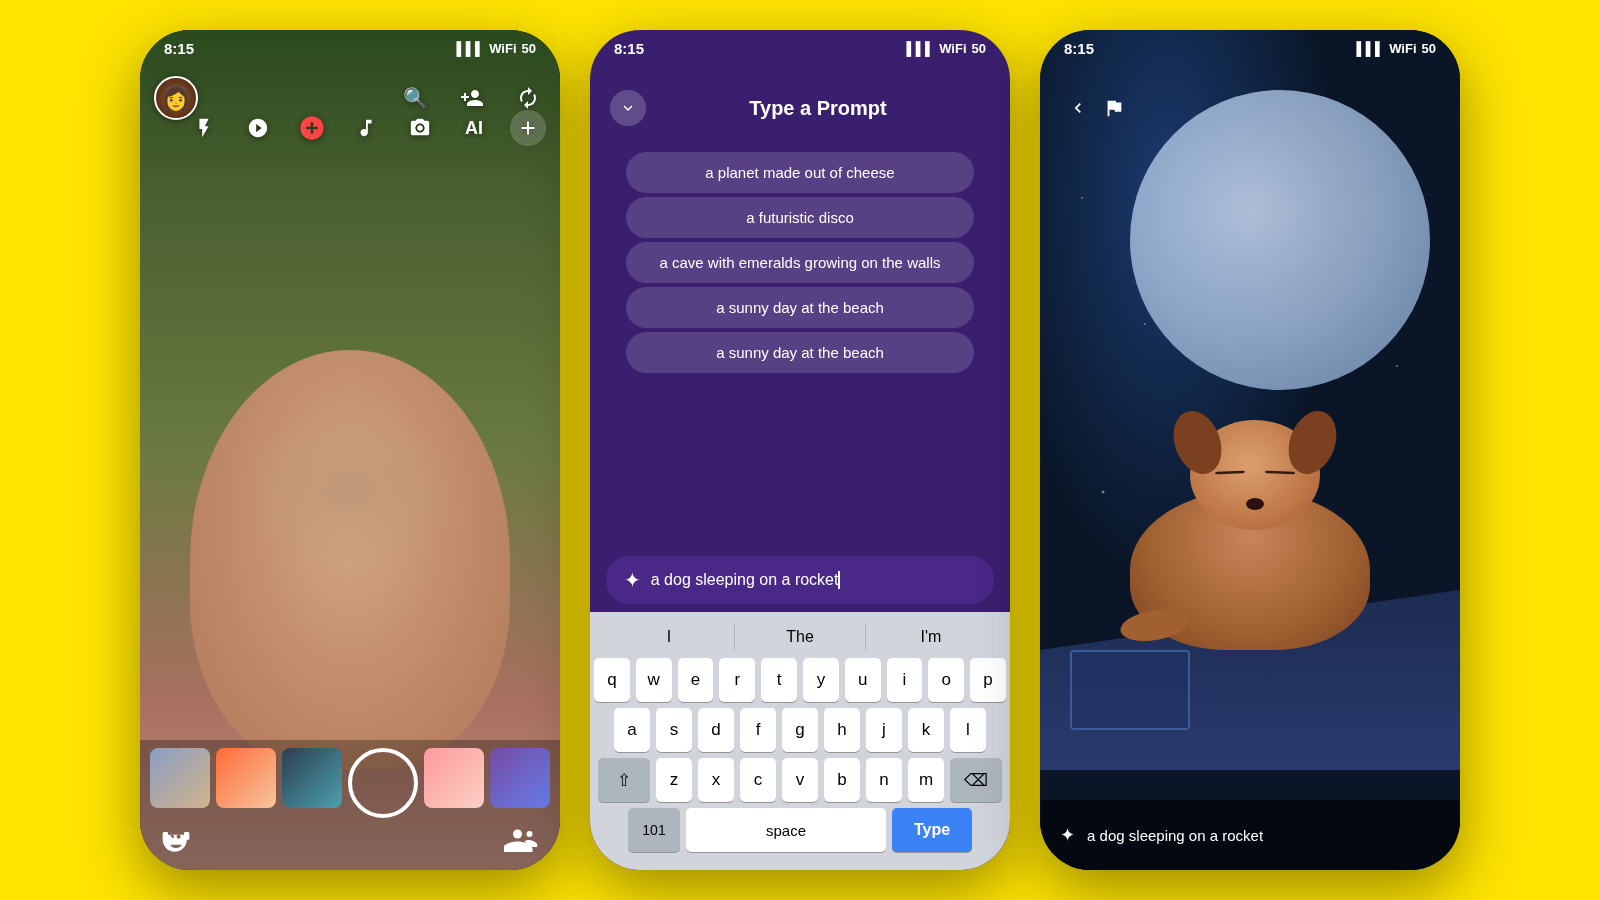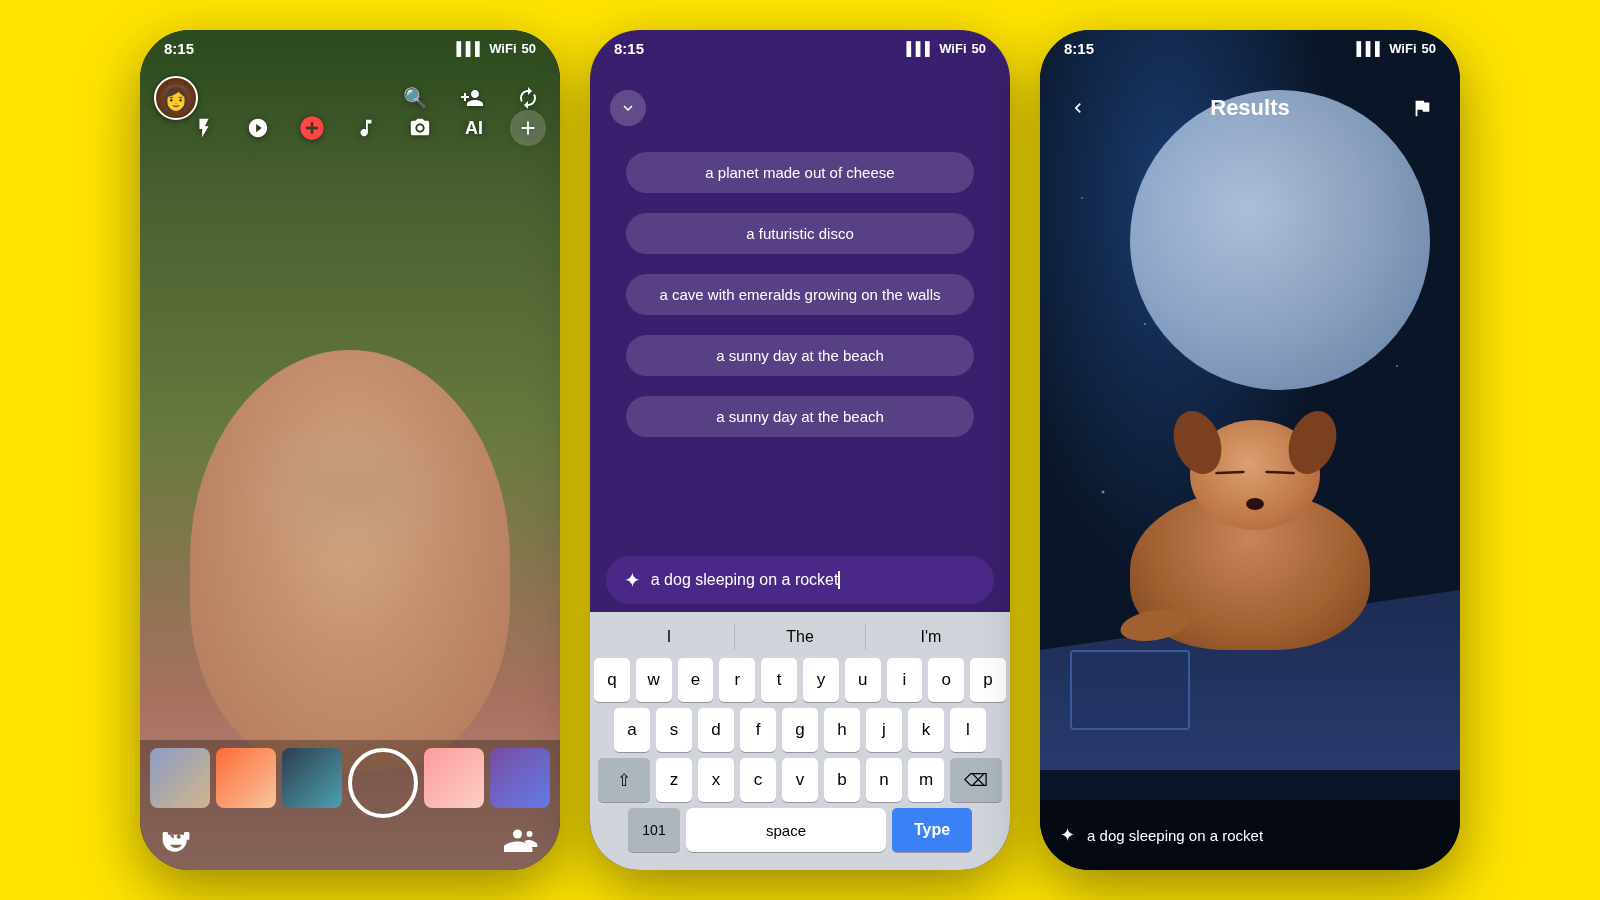--- a/index.html
+++ b/index.html
@@ -178,21 +178,21 @@
       align-items: center;
       justify-content: center;
       color: #fff;
       font-size: 18px;
     }
     .prompt-suggestions {
       flex: 1;
       display: flex;
       flex-direction: column;
       align-items: center;
-      gap: 20px;
+      gap: 4px;
       padding: 16px 36px;
       overflow: hidden;
     }
     .suggestion-pill {
       background: rgba(255,255,255,0.15);
       border-radius: 24px;
       padding: 12px 24px;
       color: #fff;
       font-size: 15px;
       text-align: center;
@@ -268,21 +268,20 @@
     }
     .kbd-key.dark {
       background: #adb5bd;
       color: #000;
     }
     .kbd-key.wide { width: 52px; }
     .kbd-key.space-key {
       flex: 1;
       max-width: 200px;
       font-size: 15px;
-      border-radius: 7px;
     }
     .kbd-key.next-key {
       background: #3B82F6;
       color: #fff;
       width: 80px;
       font-size: 16px;
       font-weight: 600;
     }
     .kbd-key.num-key { width: 52px; font-size: 14px; }
     .kbd-bottom-row {
@@ -471,20 +470,21 @@
     </div>
   </div>
 
   <div class="prompt-content">
     <div class="prompt-header">
       <div class="back-btn">
         <svg width="18" height="18" viewBox="0 0 24 24" fill="white">
             <path d="M7.41 8.59L12 13.17l4.59-4.58L18 10l-6 6-6-6 1.41-1.41z"></path>
           </svg>
       </div>
+      <span class="prompt-title">Type a Prompt</span>
     </div>
 
     <div class="prompt-suggestions">
       <div class="suggestion-pill">a planet made out of cheese</div>
       <div class="suggestion-pill">a futuristic disco</div>
       <div class="suggestion-pill">a cave with emeralds growing on the walls</div>
       <div class="suggestion-pill">a sunny day at the beach</div>
       <div class="suggestion-pill">a sunny day at the beach</div>
     </div>
 
@@ -584,21 +584,20 @@
         <span>50</span>
       </div>
     </div>
 
     <div class="results-header">
       <div class="results-nav-btn">
         <svg width="20" height="20" viewBox="0 0 24 24" fill="white">
             <path d="M15.41 7.41L14 6l-6 6 6 6 1.41-1.41L10.83 12z"></path>
           </svg>
       </div>
-      <span class="results-title">Results</span>
       <div class="results-nav-btn">
         <svg width="22" height="22" viewBox="0 0 24 24" fill="white">
             <path d="M14.4 6L14 4H5v17h2v-7h5.6l.4 2h7V6z"></path>
           </svg>
       </div>
     </div>
 
     <div class="results-bottom">
       <span style="color:#fff;font-size:18px;">✦</span>
       <span class="results-prompt-text">a dog sleeping on a rocket</span>

